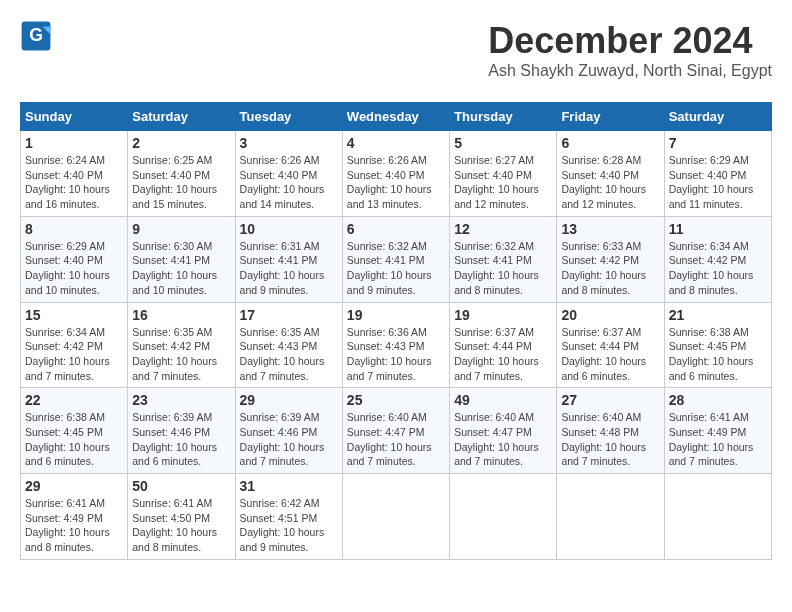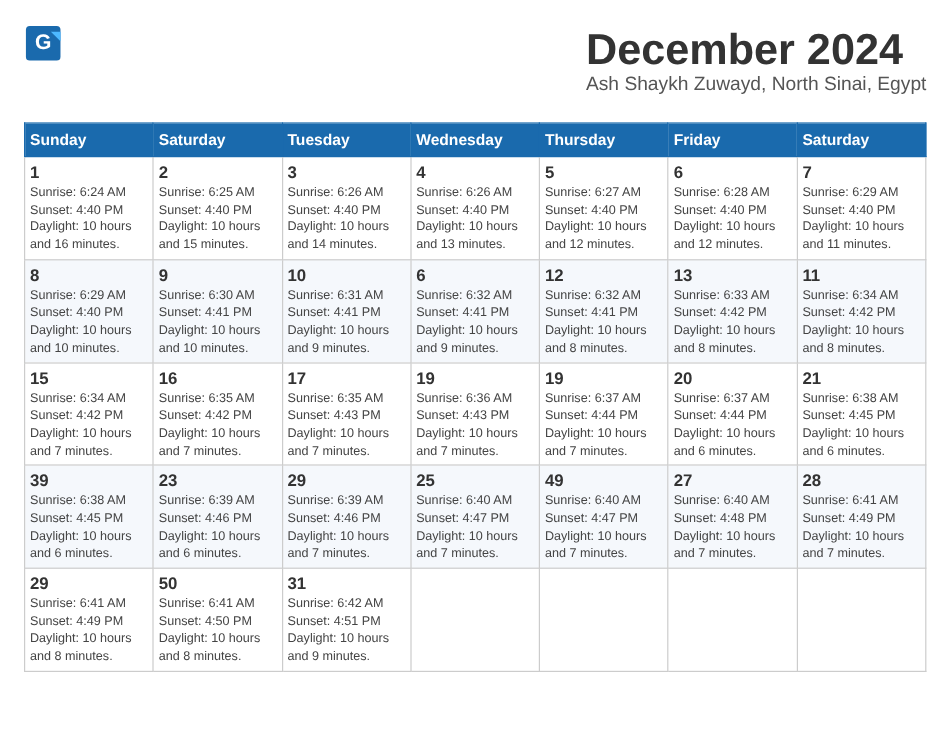--- a/index.html
+++ b/index.html
@@ -279,21 +279,21 @@
         <span class="day-number">21</span>
         <div class="day-info">
           Sunrise: 6:38 AM<br>
           Sunset: 4:45 PM<br>
           Daylight: 10 hours and 6 minutes.
         </div>
       </td>
       </tr>
       <tr>
         <td>
-        <span class="day-number">39</span>
+        <span class="day-number">22</span>
         <div class="day-info">
           Sunrise: 6:38 AM<br>
           Sunset: 4:45 PM<br>
           Daylight: 10 hours and 6 minutes.
         </div>
       </td>
         <td>
         <span class="day-number">23</span>
         <div class="day-info">
           Sunrise: 6:39 AM<br>

